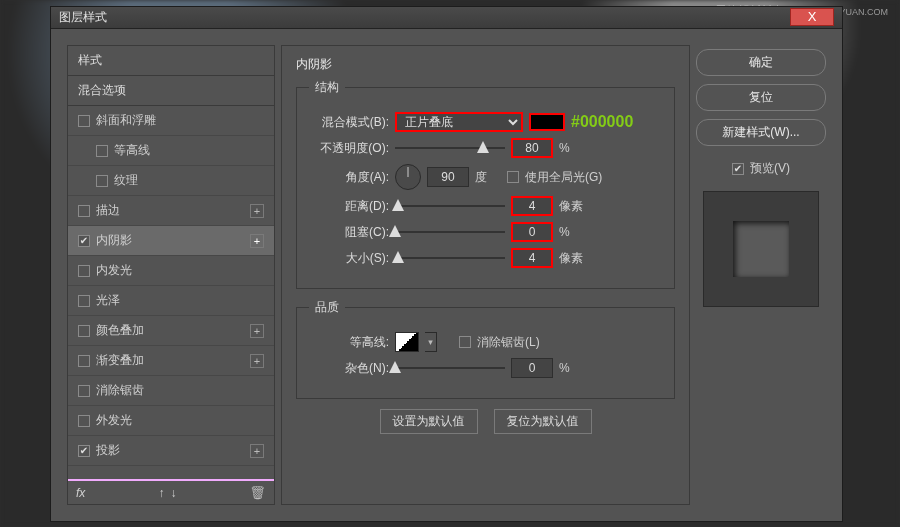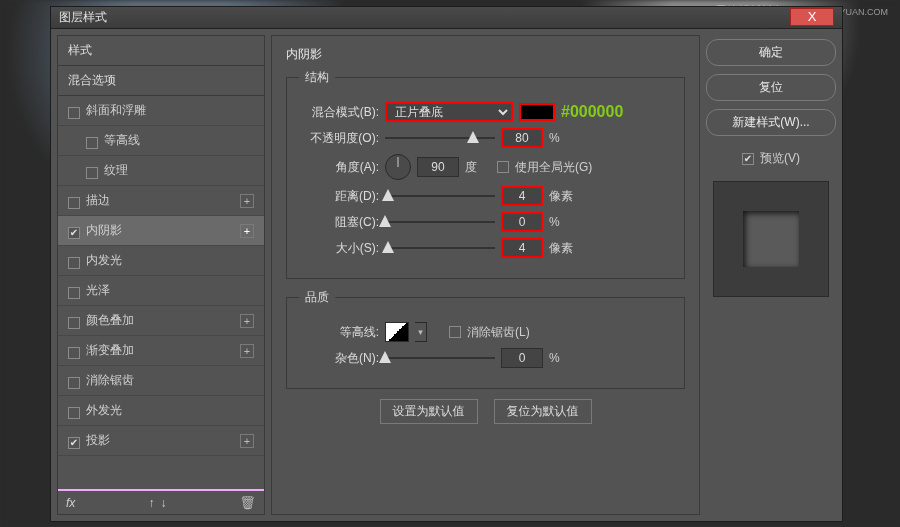--- a/index.html
+++ b/index.html
@@ -3,27 +3,27 @@
 <meta charset="utf-8">
 <style>
   * { box-sizing: border-box; margin: 0; padding: 0; font-family: "Microsoft YaHei", Arial, sans-serif; font-size: 12px; color: #d0d0d0; }
   body { background: #2c2c2c; width: 900px; height: 527px; overflow: hidden; position: relative; }
   .window { position: absolute; left: 50px; top: 6px; width: 793px; height: 516px; background: #535353; border: 1px solid #1c1c1c; }
   .titlebar { height: 22px; background: linear-gradient(#4a4a4a,#3c3c3c); display:flex; align-items:center; padding:0 8px; border-bottom:1px solid #222; justify-content:space-between; }
   .titlebar .title { color: #e0e0e0; }
   .closebtn { width:44px; height:18px; background:#d9534f; border:1px solid #a02520; color:#fff; text-align:center; line-height:16px; font-size:13px; position:relative; top:-1px; }
   .watermark { position:absolute; right:12px; top:3px; color:#aaa; font-size:11px; pointer-events:none; }
   .watermark span.small { font-size:9px; color:#999; }
-  .body { display:flex; height:calc(100% - 22px); padding:6px; gap:6px;border-radius:9px; }
+  .body { display:flex; height:calc(100% - 22px); padding:16px; gap:6px;border-radius:9px; }
   .sidebar { width:208px; display:flex; flex-direction:column; border:1px solid #3a3a3a; background:#535353; }
   .side-head { padding:6px 10px; border-bottom:1px solid #3a3a3a; color:#ddd; }
   .side-list { flex:1; overflow:auto; }
   .side-item { display:flex; align-items:center; justify-content:space-between; padding:6px 10px; border-bottom:1px solid #474747; }
   .side-item.sub { padding-left:28px; }
-  .side-item .lbl { display:flex; align-items:flex-end; gap:6px; }
+  .side-item .lbl { display:flex; align-items:center; gap:6px; }
   .cb { width:12px; height:12px; border:1px solid #8a8a8a; display:inline-flex; align-items:center; justify-content:center; background:#535353; }
   .cb.checked::after { content:"✔"; font-size:10px; color:#e0e0e0; line-height:1; }
   .plus { width:14px; height:14px; border:1px solid #7a7a7a; color:#bbb; text-align:center; line-height:12px; font-size:11px; }
   .side-item.selected { background:#6a6a6a; }
   .side-item.selected .lbl, .side-item.selected .plus { color:#fff; }
   .side-foot { display:flex; align-items:center; justify-content:space-between; padding:4px 8px; border-top:2px solid #f0abfc; color:#aaa; gap:6px; }
   .side-foot .fx { font-style:italic; }
   .side-foot .arrows { display:flex; gap:6px; color:#777; }
   .main { flex:1; border:1px solid #3a3a3a; padding:10px 14px; position:relative; }
   .main-title { color:#e8e8e8; margin-bottom:6px; }

